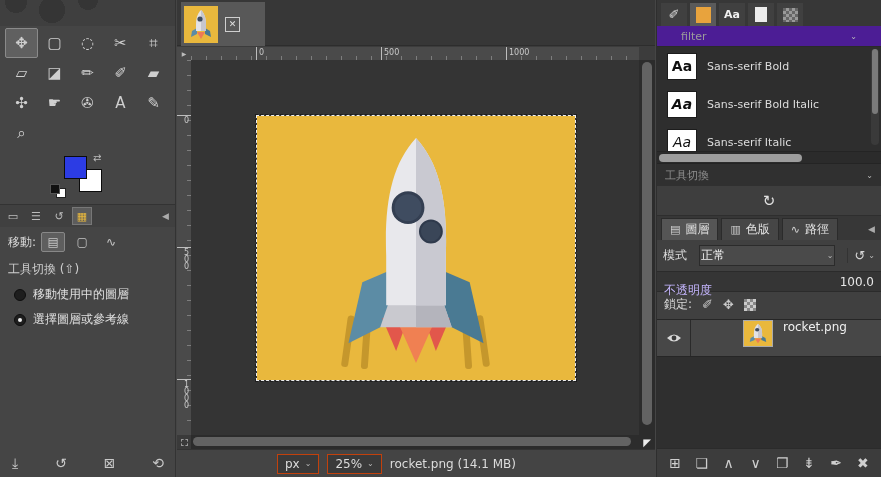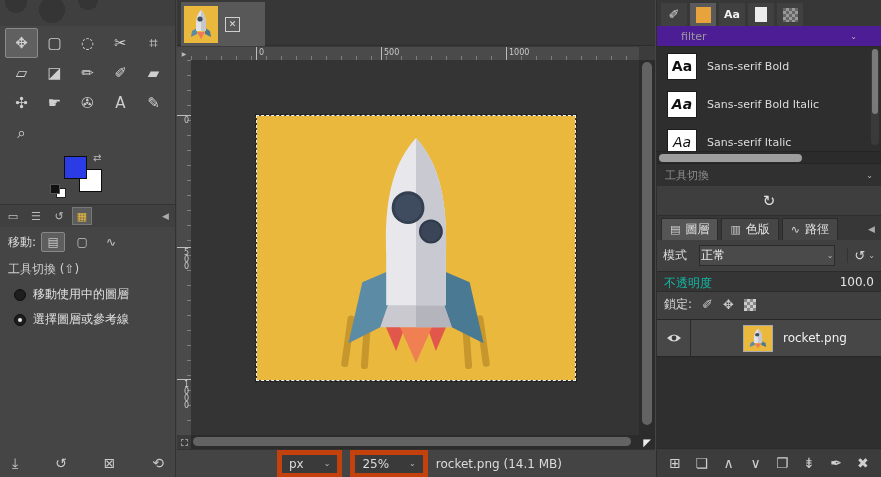--- a/index.html
+++ b/index.html
@@ -47,21 +47,21 @@
 .viewport{position:absolute;left:14px;top:60px;right:16px;bottom:42px;background:#343434;overflow:hidden}
 .cimage{position:absolute;left:65px;top:55px;width:320px;height:266px;border:1px dashed #efefef;outline:1px dashed #1d1d1d}
 .vscroll{position:absolute;right:0;top:60px;width:16px;bottom:42px;background:#2c2c2c}
 .vthumb{position:absolute;left:3px;right:3px;top:2px;bottom:10px;background:#636363;border-radius:5px}
 .hscroll{position:absolute;left:14px;right:16px;bottom:28px;height:14px;background:#2c2c2c}
 .hthumb{position:absolute;top:2px;bottom:3px;left:2px;right:8px;background:#636363;border-radius:5px}
 .navbtn{position:absolute;right:0;bottom:28px;width:16px;height:14px;display:flex;align-items:center;justify-content:center;color:#ececec;font-size:10px;background:#2c2c2c}
 .qmask{position:absolute;left:0;bottom:28px;width:14px;height:14px;background:#3a3a3a;display:flex;align-items:center;justify-content:center}
 .qmask i{width:7px;height:7px;border:1px dashed #999;display:block}
 .statusbar{position:absolute;left:0;bottom:0;width:100%;height:28px;background:#444;display:flex;align-items:center;gap:8px;padding-left:100px;font-size:12px;color:#dcdcdc;border-top:1px solid #333}
-.combo{display:flex;align-items:center;gap:20px;background:#3a3a3a;border:5px solid #c2410c;padding:2px 7px;font-size:12px}
+.combo{display:flex;align-items:center;gap:5px;background:#3a3a3a;border:1px solid #c2410c;padding:2px 7px;font-size:12px}
 .chev{font-size:8px;color:#bbb}
 
 
 #right{position:absolute;left:656px;top:0;width:225px;height:477px;background:#3e3e3e;border-left:1px solid #2e2e2e}
 .dlgtabs{height:26px;display:flex;gap:3px;align-items:flex-end;padding:2px 4px 0;background:#373737}
 .dlgtab{width:26px;height:23px;display:flex;align-items:center;justify-content:center;background:#404040}
 .dlgtab.active{background:#5a5a5a}
 .sw-orange{width:15px;height:16px;background:#e8a33d;display:block}
 .sw-paper{width:12px;height:15px;background:#ececec;display:block}
 .sw-grid{width:15px;height:14px;display:block;background-color:#666;background-image:linear-gradient(45deg,#999 25%,transparent 25%,transparent 75%,#999 75%),linear-gradient(45deg,#999 25%,transparent 25%,transparent 75%,#999 75%);background-size:6px 6px;background-position:0 0,3px 3px}
@@ -84,27 +84,27 @@
 .docktabs{height:24px;display:flex;gap:3px;align-items:flex-end;padding:2px 4px 0;background:#373737;position:relative}
 .docktab{display:flex;align-items:center;gap:5px;height:22px;padding:0 8px;background:#464646;border:1px solid #2b2b2b;border-bottom:none;font-size:12px;color:#e3e3e3}
 .docktab.active{background:#555}
 .docktab .ticon{font-size:11px;color:#cfcfcf}
 .dockcollapse{position:absolute;right:6px;top:8px;font-size:9px;color:#aaa}
 .moderow{display:flex;align-items:center;gap:12px;padding:5px 6px;font-size:12px;color:#d9d9d9;background:#404040}
 .dropdown{flex:1;height:21px;background:#4a4a4a;border:1px solid #2b2b2b;display:flex;align-items:center;padding:0 1px;font-size:12px;color:#eee}
 .dropdown .chev{margin-left:auto}
 .modereset{display:flex;align-items:center;gap:3px;color:#d5d5d5;font-size:13px;border-left:1px solid #333;padding-left:6px}
 .opacityrow{height:21px;background:#353535;border-top:1px solid #2b2b2b;border-bottom:1px solid #2b2b2b;position:relative;font-size:12px}
-.opacityrow .lbl{position:absolute;left:7px;top:3px;color:#14b8a6}
+.opacityrow .lbl{position:absolute;left:7px;top:10px;color:#c4b5fd}
 .opacityrow .val{position:absolute;right:7px;top:3px;color:#e6e6e6}
 .lockrow{display:flex;align-items:center;gap:10px;padding:4px 7px 6px;font-size:12px;color:#d9d9d9;background:#404040}
 .lockicon{font-size:13px;color:#c9c9c9}
 .checker{width:12px;height:12px;background-color:#888;background-image:linear-gradient(45deg,#ccc 25%,transparent 25%,transparent 75%,#ccc 75%),linear-gradient(45deg,#ccc 25%,transparent 25%,transparent 75%,#ccc 75%);background-size:6px 6px;background-position:0 0,3px 3px}
 .layerlist{height:131px;background:#2f2f2f;border-top:1px solid #262626}
-.layerrow{height:37px;display:flex;align-items:center;background:#474747;border-bottom:1px solid #262626}
+.layerrow{height:37px;display:flex;align-items:flex-start;background:#474747;border-bottom:1px solid #262626}
 .eyecell{width:34px;height:100%;display:flex;align-items:center;justify-content:center;border-right:1px solid #2a2a2a}
 .lthumb{width:30px;height:27px;margin-left:52px;border:1px solid #aaa;flex:none}
 .lname{margin-left:10px;font-size:12px;color:#f0f0f0}
 .rfooter{position:absolute;bottom:0;left:0;width:100%;height:29px;background:#3c3c3c;border-top:1px solid #2b2b2b;display:flex;align-items:center;justify-content:space-between;padding:0 9px;font-size:14px;color:#cfcfcf}
 .rfooter .ic{display:flex;align-items:center;justify-content:center;width:18px}
 </style>
 </head>
 <body>
 
 <div id="toolbox">

